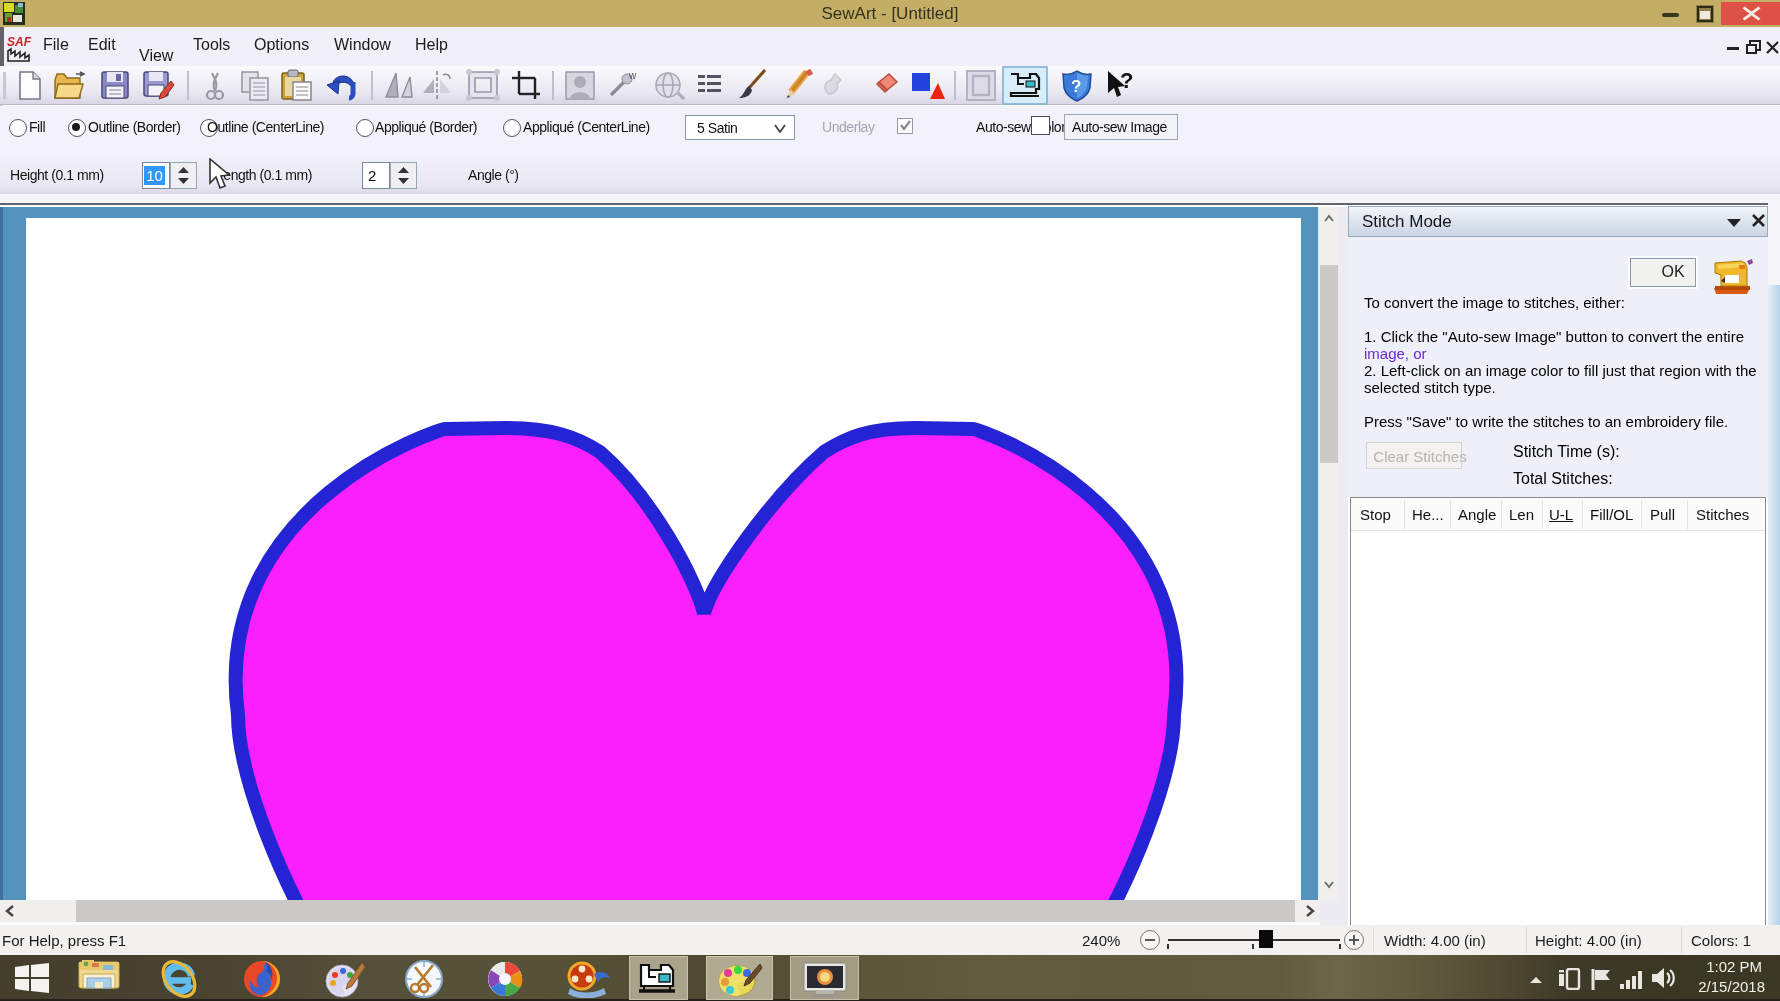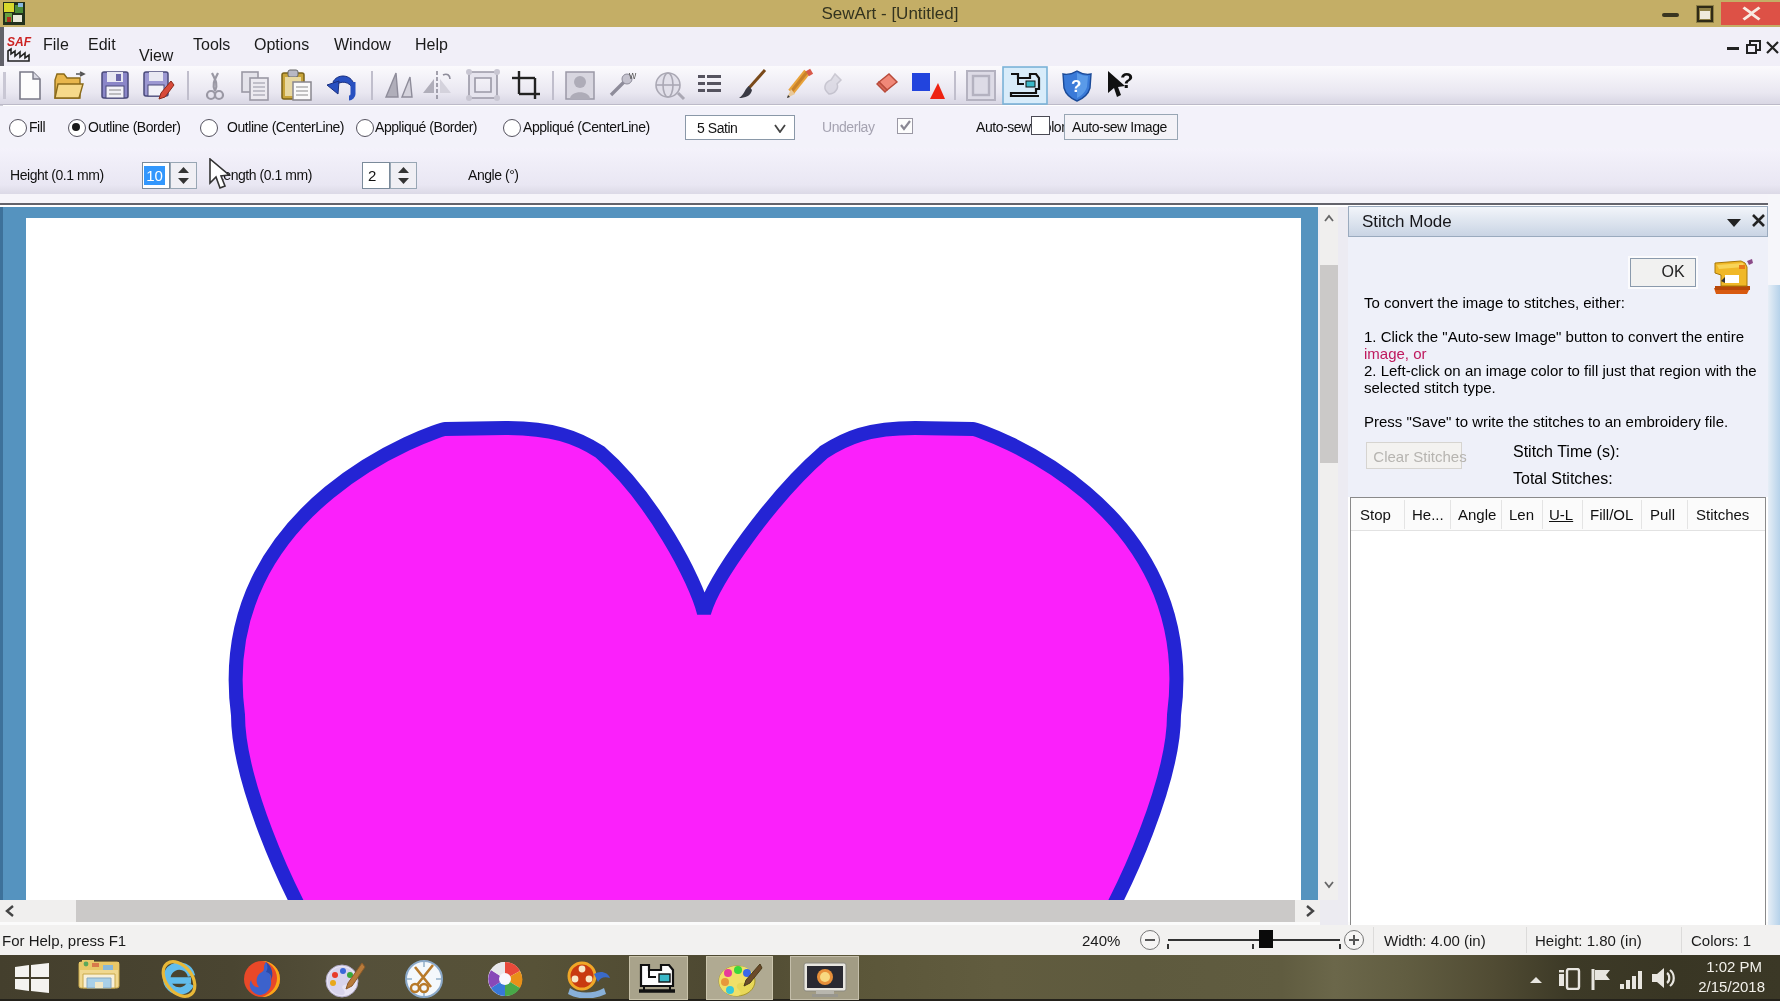--- a/index.html
+++ b/index.html
@@ -250,21 +250,21 @@
 <style>
 .radio { position:absolute; width:18px; height:18px; border-radius:50%; border:1.7px solid #55535f; background:#fff; }
 .radio.sel::after { content:""; position:absolute; left:3.2px; top:3.2px; width:8px; height:8px; border-radius:50%; background:#1a1a1a; }
 .rlbl { position:absolute; font-size:14px; letter-spacing:-0.45px; color:#111; white-space:nowrap; }
 </style>
 <div class="radio" style="left:9px;top:119px;"></div>
 <div class="rlbl" style="left:29px;top:119px;">Fill</div>
 <div class="radio sel" style="left:68px;top:119px;"></div>
 <div class="rlbl" style="left:88px;top:119px;">Outline (Border)</div>
 <div class="radio" style="left:200px;top:119px;"></div>
-<div class="rlbl" style="left:227px;top:119px;">Outline (CenterLine)</div>
+<div class="rlbl" style="left:207px;top:119px;">Outline (CenterLine)</div>
 <div class="radio" style="left:356px;top:119px;"></div>
 <div class="rlbl" style="left:375px;top:119px;">Appliqué (Border)</div>
 <div class="radio" style="left:503px;top:119px;"></div>
 <div class="rlbl" style="left:523px;top:119px;">Appliqué (CenterLine)</div>
 <div class="abs" style="left:685px;top:115px;width:110px;height:25px;background:#fff;border:1px solid #8a98a8;"></div>
 <div class="rlbl" style="left:697px;top:120px;">5 Satin</div>
 <svg class="abs" style="left:774px;top:124px;" width="12" height="9" viewBox="0 0 12 9">
     <path d="M1 1 L6 8 L11 1" fill="none" stroke="#444" stroke-width="1.8"></path>
   </svg>
 <div class="rlbl" style="left:822px;top:119px;color:#a5a3b1;">Underlay</div>
@@ -348,21 +348,21 @@
  <path d="M4 6 L30 4 L34 6 L36 10 L36 29 L10 29 L10 18 L4 16 Z" fill="#f0b828" stroke="#a87808" stroke-width="1"></path>
  <path d="M6 8 L32 6 L33 10 L8 12 Z" fill="#f8d458"></path>
  <rect x="14" y="18" width="14" height="8" fill="#fff"></rect>
  <rect x="28" y="8" width="6" height="4" fill="#e87818"></rect>
  <path d="M36 4 L41 2 L42 6 L38 8 Z" fill="#8a4a88"></path>
  <path d="M10 24 L14 20 L14 26 Z" fill="#333"></path>
 </svg>
 
 <div class="txt" style="left:1364px;top:294px;font-size:15px;color:#000;">To convert the image to stitches, either:</div>
 <div class="txt" style="left:1364px;top:328px;font-size:15px;color:#000;">1. Click the "Auto-sew Image" button to convert the entire</div>
-<div class="txt" style="left:1364px;top:345px;font-size:15px;color:#be185d;">image, or</div>
+<div class="txt" style="left:1364px;top:345px;font-size:15px;color:#6d28d9;">image, or</div>
 <div class="txt" style="left:1364px;top:362px;font-size:15px;color:#000;">2. Left-click on an image color to fill just that region with the</div>
 <div class="txt" style="left:1364px;top:379px;font-size:15px;color:#000;">selected stitch type.</div>
 <div class="txt" style="left:1364px;top:413px;font-size:15px;color:#000;">Press "Save" to write the stitches to an embroidery file.</div>
 
 <div class="abs" style="left:1366px;top:442px;width:96px;height:27px;background:#f3f2f0;border:1.2px solid #d6d4d0;"></div>
 <div class="txt" style="left:1366px;top:448px;width:108px;text-align:center;font-size:15px;color:#b6b4b0;">Clear Stitches</div>
 <div class="txt" style="left:1513px;top:443px;font-size:16px;color:#000;">Stitch Time (s):</div>
 <div class="txt" style="left:1513px;top:470px;font-size:16px;color:#000;">Total Stitches:</div>
 
 <div class="abs" style="left:1350px;top:497px;width:416px;height:432px;background:#fff;border:1px solid #8a8a8a;"></div>
@@ -398,21 +398,21 @@
 <div class="abs" style="left:1252px;top:944px;width:2px;height:5px;background:#333;"></div>
 <div class="abs" style="left:1339px;top:944px;width:2px;height:5px;background:#333;"></div>
 <div class="abs" style="left:1259px;top:930px;width:14px;height:18px;background:#0a0a0a;"></div>
 <div class="abs" style="left:1344px;top:930px;width:20px;height:20px;border-radius:50%;border:1.6px solid #777;background:#f6f5f4;"></div>
 <div class="abs" style="left:1349px;top:939px;width:10px;height:2.4px;background:#555;"></div>
 <div class="abs" style="left:1352.8px;top:935px;width:2.4px;height:10px;background:#555;"></div>
 <div class="abs" style="left:1373px;top:927px;width:1px;height:26px;background:#dcdbda;"></div>
 <div class="abs" style="left:1526px;top:927px;width:1px;height:26px;background:#dcdbda;"></div>
 <div class="abs" style="left:1681px;top:927px;width:1px;height:26px;background:#dcdbda;"></div>
 <div class="txt" style="left:1384px;top:932px;font-size:15px;color:#1a1a1a;">Width: 4.00 (in)</div>
-<div class="txt" style="left:1535px;top:932px;font-size:15px;color:#1a1a1a;">Height: 1.80 (in)</div>
+<div class="txt" style="left:1535px;top:932px;font-size:15px;color:#1a1a1a;">Height: 4.00 (in)</div>
 <div class="txt" style="left:1691px;top:932px;font-size:15px;color:#1a1a1a;">Colors: 1</div>
 
 <div class="abs" style="left:0;top:955px;width:1780px;height:46px;background:linear-gradient(90deg,#443f2d 0%,#4a4531 13%,#55503a 20%,#575237 30%,#4e4932 40%,#5b5639 48%,#615c3f 56%,#5e5a3e 64%,#605c40 72%,#6b674a 75%,#615d41 79%,#504b33 84%,#3d3a27 88%,#393624 94%,#3b3826 100%);"></div>
 <div class="abs" style="left:0;top:999px;width:1780px;height:2px;background:#23211a;"></div>
 
 <svg class="abs" style="left:15px;top:963px;" width="34" height="30" viewBox="0 0 34 30">
  <path d="M0 4 L14 2 L14 14 L0 14 Z M16 2 L34 0 L34 14 L16 14 Z M0 16 L14 16 L14 28 L0 26 Z M16 16 L34 16 L34 30 L16 28 Z" fill="#f4f3f0"></path>
 </svg>
 
 <svg class="abs" style="left:77px;top:960px;" width="48" height="37" viewBox="0 0 48 37">

